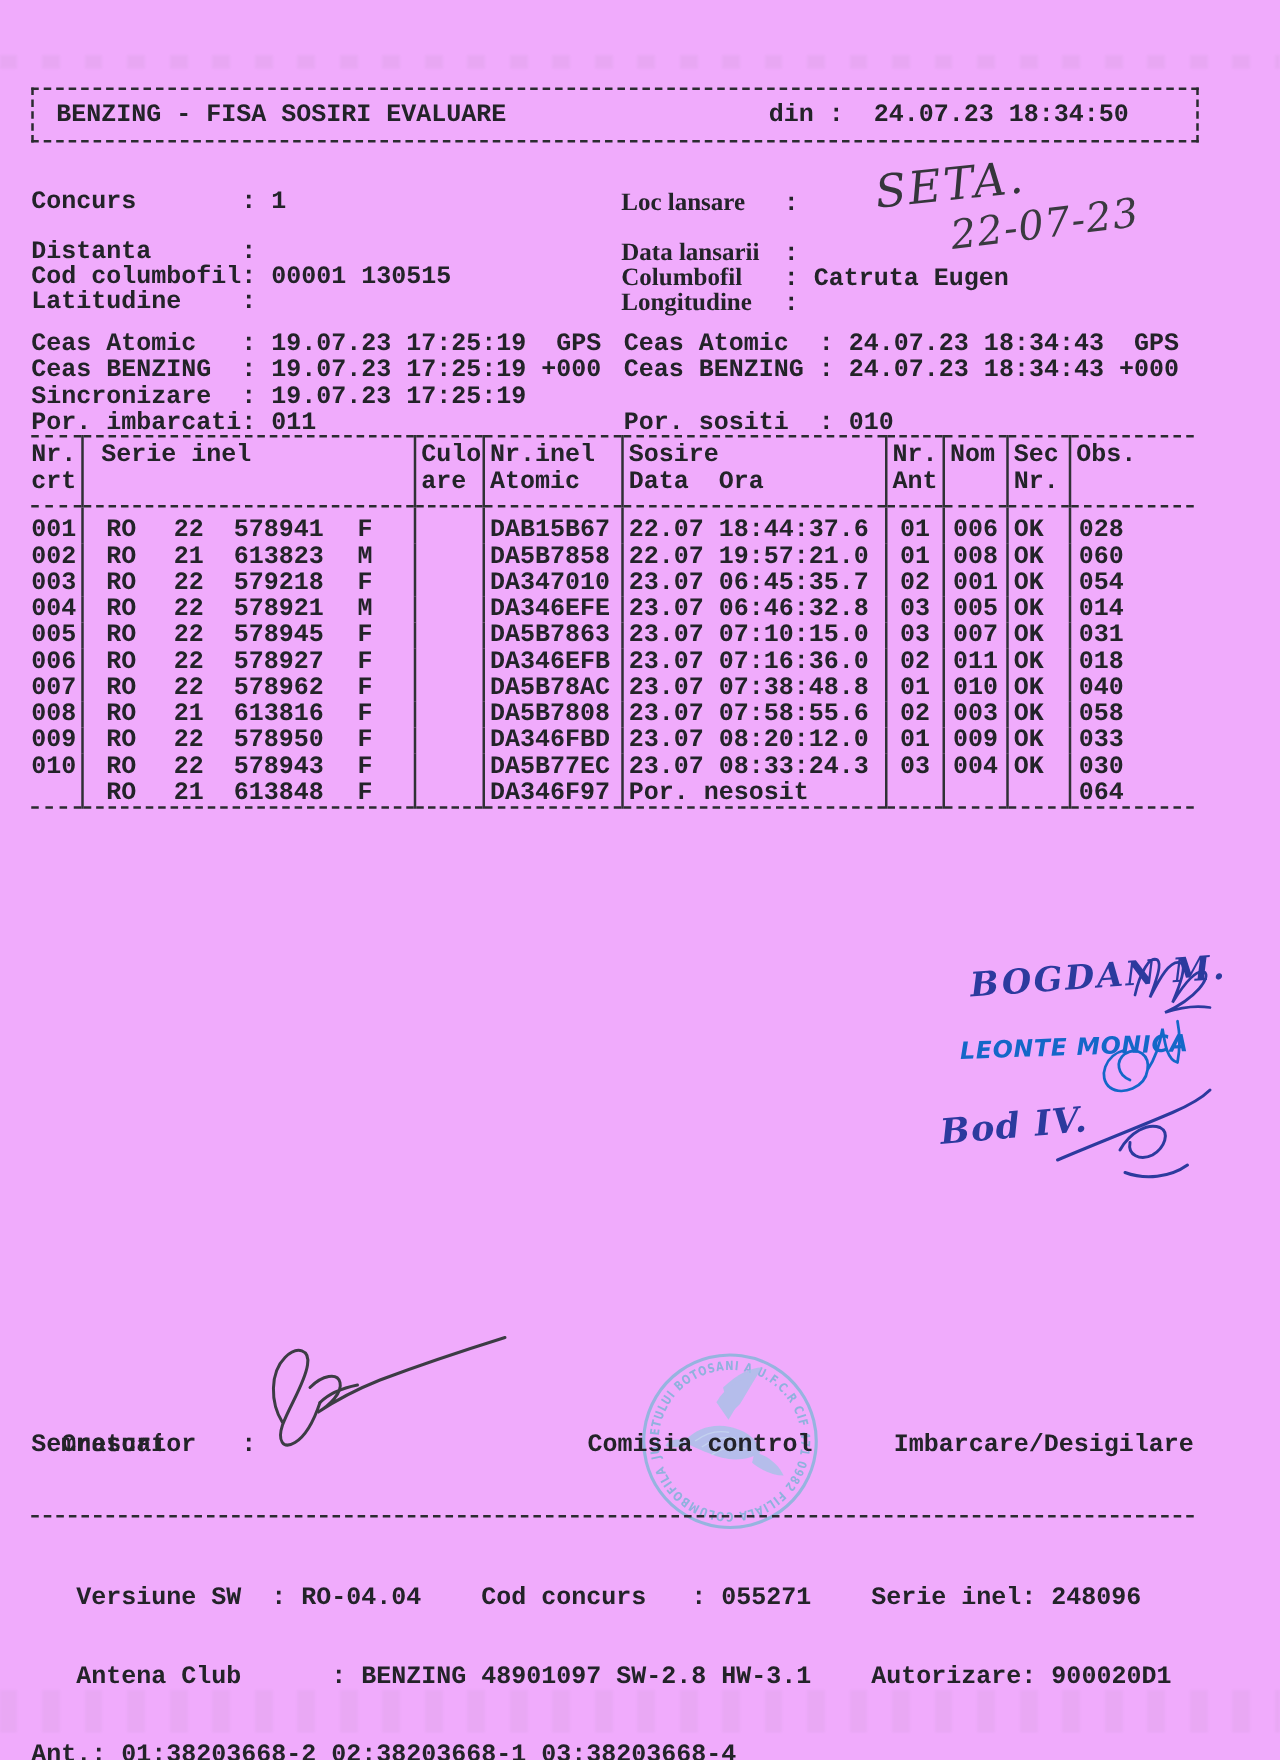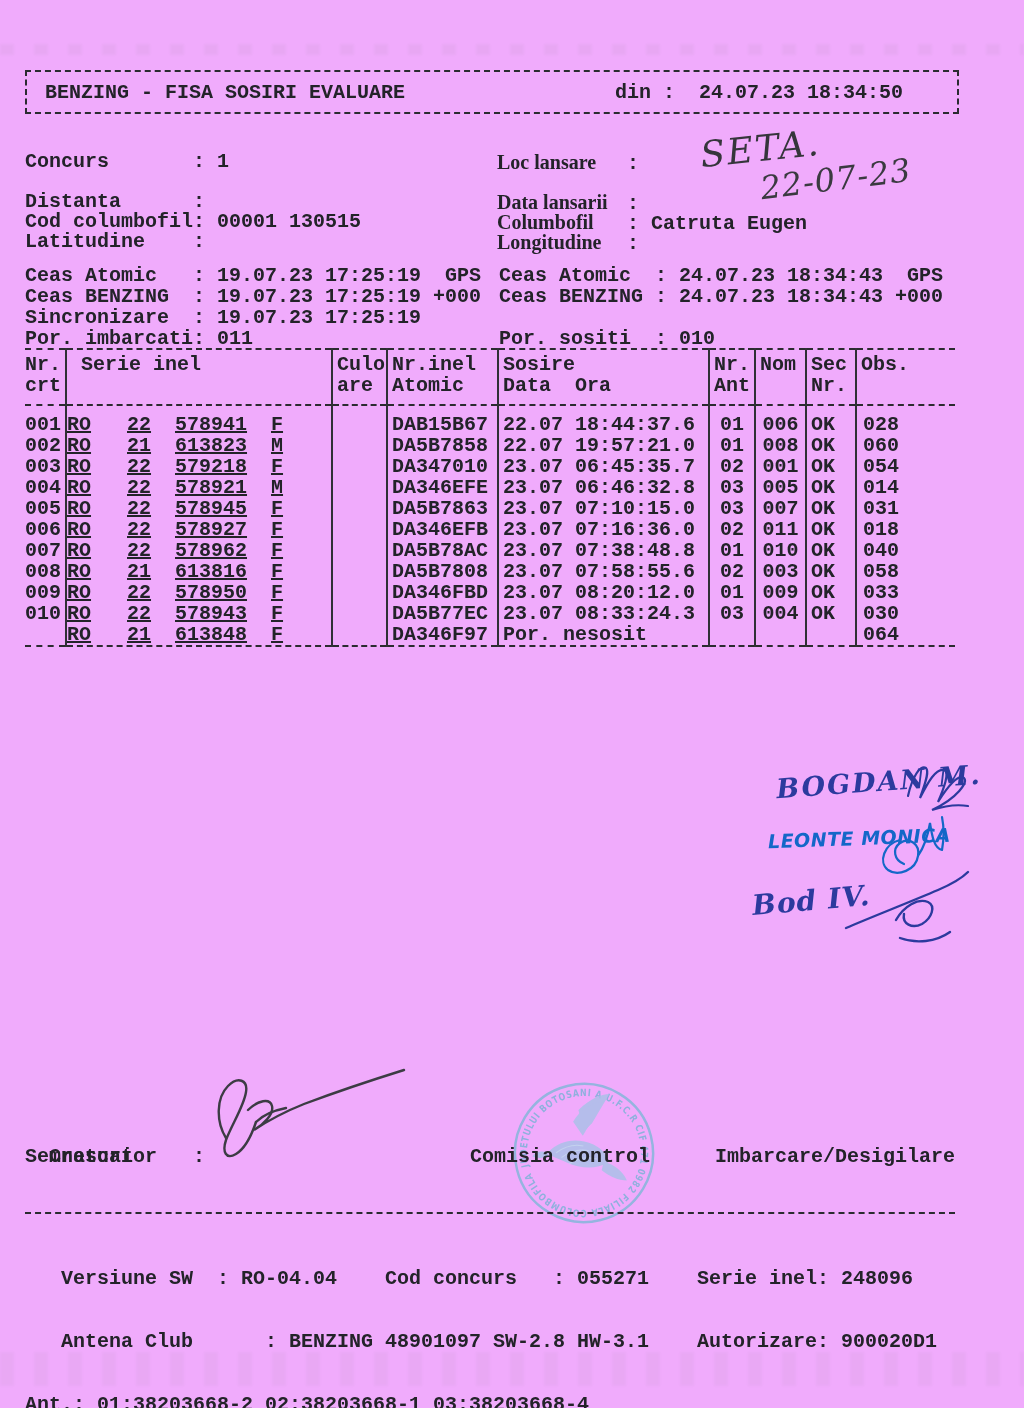--- a/index.html
+++ b/index.html
@@ -37,21 +37,21 @@
           table-layout:fixed;border-top:2px dashed #2b2b30;border-bottom:2px dashed #2b2b30;}
   .rtable th,.rtable td{padding:0;vertical-align:top;text-align:left;font-weight:700;line-height:21px;}
   .rtable th:not(:first-child),.rtable td:not(:first-child){border-left:2px solid #303036;}
   .rtable thead th{border-bottom:2px dashed #2b2b30;padding-top:4px;padding-bottom:8px;}
   .rtable thead th:nth-child(2){padding-left:14px;}
   .rtable thead th:nth-child(n+3){padding-left:4px;}
   .rtable tbody tr:first-child td{padding-top:8px;}
   .rtable td:nth-child(4),.rtable td:nth-child(5),.rtable td:nth-child(8){padding-left:4px;}
   .rtable td:nth-child(9){padding-left:6px;}
   .rtable td:nth-child(6),.rtable td:nth-child(7){text-align:center;}
-  .s-tara,.s-an,.s-num,.s-sex{display:inline-block;text-align:left;text-decoration:underline;}
+  .s-tara,.s-an,.s-num,.s-sex{display:inline-block;text-align:center;}
   .s-tara{width:5ch;} .s-an{width:4ch;} .s-num{width:8ch;} .s-sex{width:3.5ch;}
 
   
   .signrow{position:absolute;top:1146px;left:0;width:930px;height:21px;z-index:3;}
   .signrow span{position:absolute;top:0;}
   .s-semn{left:0;} .s-com{left:445px;} .s-imb{left:690px;}
 
   
   .footer{position:absolute;top:1212px;left:0;width:930px;border-top:2px dashed #2b2b30;padding-top:12px;z-index:2;}
   .fline{height:21px;}

